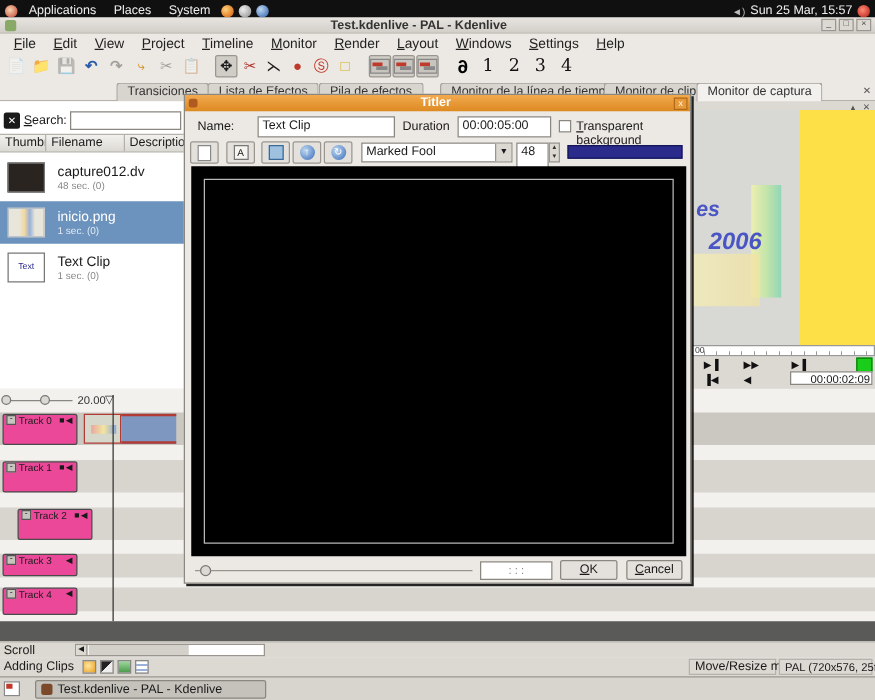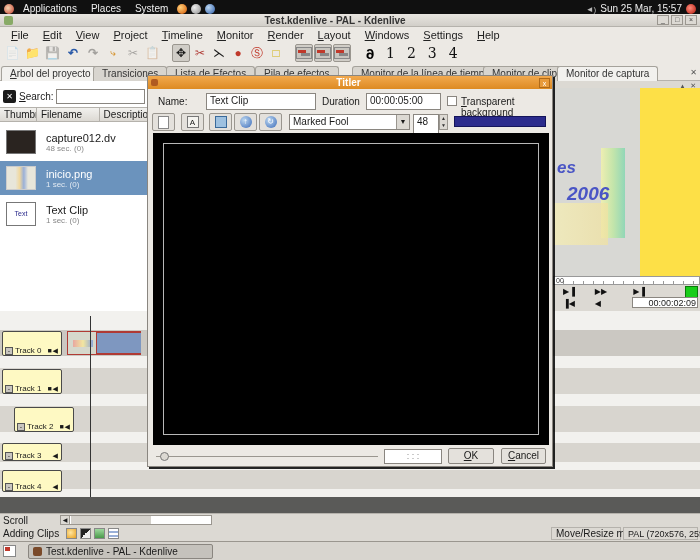--- a/index.html
+++ b/index.html
@@ -84,21 +84,21 @@
 
   
   .timeline { left:0; top:311px; width:700px; height:186px; background:#f2f1ee; }
   .zoomrow { position:absolute; left:0; top:2px; width:700px; height:14px; }
   .zgroove { position:absolute; left:2px; top:7px; width:56px; height:1px; background:#8a8680; }
   .zhandle { position:absolute; top:3px; width:8px; height:8px; border-radius:50%; background:#dcd9d3; border:1px solid #777; }
   .zoomval { position:absolute; left:62px; top:2px; font-size:9px; color:#333; }
   .phmarker { position:absolute; left:84px; top:1px; font-size:9px; color:#333; }
   .trackrow { position:absolute; left:0; width:700px; background:#d8d5cf; }
   .trackrow.first { background:#cbc8c2; }
-  .thead { position:absolute; left:2px; width:60px; background:#fef9c3; border:1px solid #4a4a4a; border-radius:2px; display:flex; align-items:flex-end; font-size:8px; }
+  .thead { position:absolute; left:2px; width:60px; background:#ec4899; border:1px solid #4a4a4a; border-radius:2px; display:flex; align-items:flex-start; font-size:8px; }
   .thead .minus { width:8px; height:8px; border:1px solid #555; background:#c8c5bf; font-size:7px; line-height:6px; text-align:center; margin:0 2px; }
   .thead .tname { flex:1; white-space:nowrap; }
   .thead .ticos { font-size:7px; padding-right:2px; letter-spacing:1px; }
   .clip1 { position:absolute; left:67px; top:20px; width:30px; height:24px; background:#d6d8cc; border:1px solid #b03a34; overflow:hidden; }
   .clip1::before { content:""; position:absolute; left:5px; top:8px; width:20px; height:7px; background:linear-gradient(90deg,#e8a7a0,#f2e6a0,#8fa7d8); }
   .clip2 { position:absolute; left:97px; top:20px; width:44px; height:24px; background:#7e97c0; border-top:2px solid #b03a34; border-bottom:2px solid #b03a34; }
   .playhead { position:absolute; left:90px; top:5px; width:1px; height:181px; background:#333; }
   .darkbar { left:0; top:497px; width:700px; height:16px; background:#5a5a58; }
 
   
@@ -225,21 +225,20 @@
     <span class="tb" style="margin-left:8px;">
         <span class="horn">6</span>
       </span>
     <span class="tb-num">1</span>
     <span class="tb-num">2</span>
     <span class="tb-num">3</span>
     <span class="tb-num">4</span>
   </div>
 
   <div class="abs tabsrow">
-    <span class="tab active accel" style="left:1px;">Arbol del proyecto</span>
     <span class="tab" style="left:93px;">Transiciones</span>
     <span class="tab" style="left:166px;">Lista de Efectos</span>
     <span class="tab" style="left:255px;">Pila de efectos</span>
     <span class="tab" style="left:352px;">Monitor de la línea de tiempo</span>
     <span class="tab" style="left:483px;">Monitor de clip</span>
     <span class="tab active" style="left:557px;">Monitor de captura</span>
     <span class="tabs-close">✕</span>
   </div>
 
   <div class="abs ptree">
@@ -299,20 +298,27 @@
       <span class="tcode">00:00:02:09</span>
     </div>
     <span class="mon-mini2">▴ ✕</span>
     <div class="ruler50">
       <span>0:00:50.00</span>
       <span class="tick" style="left:4px;"></span><span class="tick" style="left:72px;"></span><span class="tick" style="left:140px;"></span>
     </div>
   </div>
 
   <div class="abs timeline">
+    <div class="zoomrow">
+      <span class="zgroove"></span>
+      <span class="zhandle" style="left:1px;"></span>
+      <span class="zhandle" style="left:32px;"></span>
+      <span class="zoomval">20.00</span>
+      <span class="phmarker">▽</span>
+    </div>
     <div class="trackrow first" style="top:19px;height:26px;"></div>
     <div class="trackrow" style="top:57px;height:26px;"></div>
     <div class="trackrow" style="top:95px;height:26px;"></div>
     <div class="trackrow" style="top:132px;height:19px;"></div>
     <div class="trackrow" style="top:159px;height:19px;"></div>
 
     <div class="thead" style="top:20px;height:25px;">
       <span class="minus">-</span>
       <span class="tname">Track 0</span>
       <span class="ticos">■◀</span>

